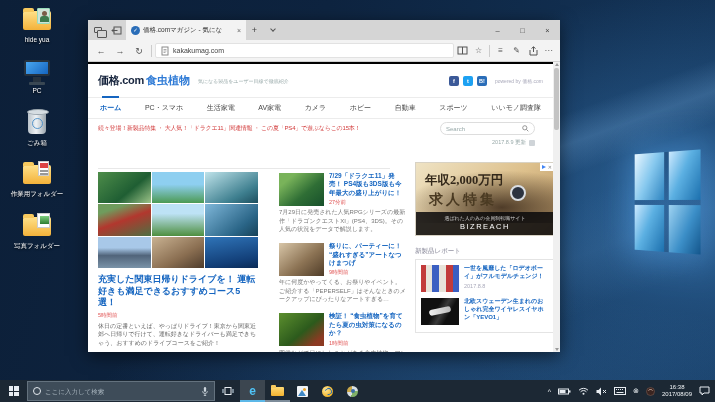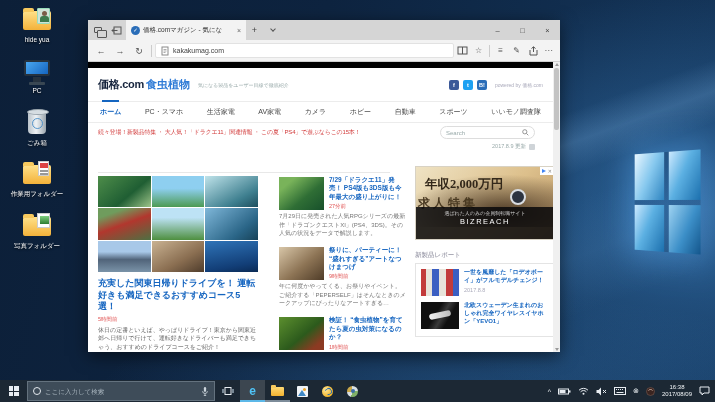--- a/index.html
+++ b/index.html
@@ -97,21 +97,21 @@
   .viewport { flex:1; position:relative; background:#fff; overflow:hidden; }
   .vscroll { position:absolute; right:0; top:0; width:7px; height:100%; background:#f0f0f0; }
   .vthumb { position:absolute; left:1px; top:6px; width:5px; height:62px; background:#c3c3c3; border-radius:2px; }
   .vscroll::before, .vscroll::after { content:""; position:absolute; left:1.5px; border-left:2px solid transparent;
     border-right:2px solid transparent; }
   .vscroll::before { top:1px; border-bottom:3px solid #9a9a9a; }
   .vscroll::after { bottom:1px; border-top:3px solid #9a9a9a; }
 
   
   .page { position:absolute; left:0; top:0; width:465px; height:290px; background:#fff;
-    border-top:6px solid #000000; }
+    border-top:2px solid #000000; }
   .sitehead { height:34px; display:flex; align-items:center; padding:0 10px;
     border-bottom:1px solid #ececec; }
   .logo-brand { font-size:11px; font-weight:bold; color:#16243d; letter-spacing:-0.3px; }
   .logo-suffix { font-size:11px; font-weight:bold; color:#2f7bd6; margin-left:2px; }
   .tagline { font-size:5px; color:#9aa; margin-left:8px; }
   .social { margin-left:auto; display:flex; gap:4px; }
   .sbtn { width:10px; height:10px; border-radius:2px; color:#fff; font-size:5.5px; font-weight:bold;
     display:flex; align-items:center; justify-content:center; }
   .sbtn.fb { background:#3b5998; } .sbtn.tw { background:#1da1f2; } .sbtn.hb { background:#2a6db8; }
   .powered { font-size:5px; color:#aab; margin-left:8px; }
@@ -165,23 +165,23 @@
   .rightcol { position:absolute; left:317px; top:2px; width:140px; }
   .ad { position:relative; width:140px; height:74px; border:1px solid #d8d2c4; overflow:hidden;
     background:linear-gradient(135deg,#efe3c4 0%,#ddc08c 55%,#b99767 100%); }
   .ad::before { content:""; position:absolute; left:-10px; bottom:12px; width:165px; height:52px;
     background:radial-gradient(ellipse at 58% 70%, rgba(55,38,24,.85), rgba(55,38,24,0) 72%); }
   .ad::after { content:""; position:absolute; right:28px; bottom:34px; width:12px; height:12px;
     border-radius:50%; border:2px solid #d9dde2; background:#2c3340; }
   .adl1 { position:relative; font-family:"Liberation Serif","DejaVu Serif",serif; font-weight:bold;
     font-size:12.5px; color:#33281a; margin:9px 0 0 9px; }
   .adl2 { position:relative; font-family:Liberation Sans, sans-serif; font-weight:bold;
-    font-size:12px; letter-spacing:3px; color:#4a3a22; margin:2px 0 0 2px; }
+    font-size:14px; letter-spacing:3px; color:#4a3a22; margin:2px 0 0 13px; }
   .adbar { position:absolute; left:0; right:0; bottom:0; background:rgba(8,8,10,.85);
-    text-align:center; padding:3px 0 13px; }
+    text-align:center; padding:3px 0 4px; }
   .adl3 { font-size:5px; color:#cfcfcf; }
   .adl4 { font-size:7.5px; color:#fff; letter-spacing:1.5px; margin-top:1px; }
   .admark { position:absolute; top:0; right:0; background:#fff; height:8px; padding:0 2px;
     display:flex; align-items:center; gap:2px; font-size:5px; color:#8a8a8a; }
   .admark::before { content:""; width:0; height:0; border-top:2.5px solid transparent;
     border-bottom:2.5px solid transparent; border-left:4px solid #4285f4; }
   .npheading { margin-top:11px; font-size:6.5px; color:#889; }
   .npbox { margin-top:3px; border:1px solid #e4e4e4; background:#fff; padding:5px 5px 1px; }
   .npitem { display:flex; gap:5px; margin-bottom:6px; }
   .npthumb { flex:none; width:38px; height:27px; }

